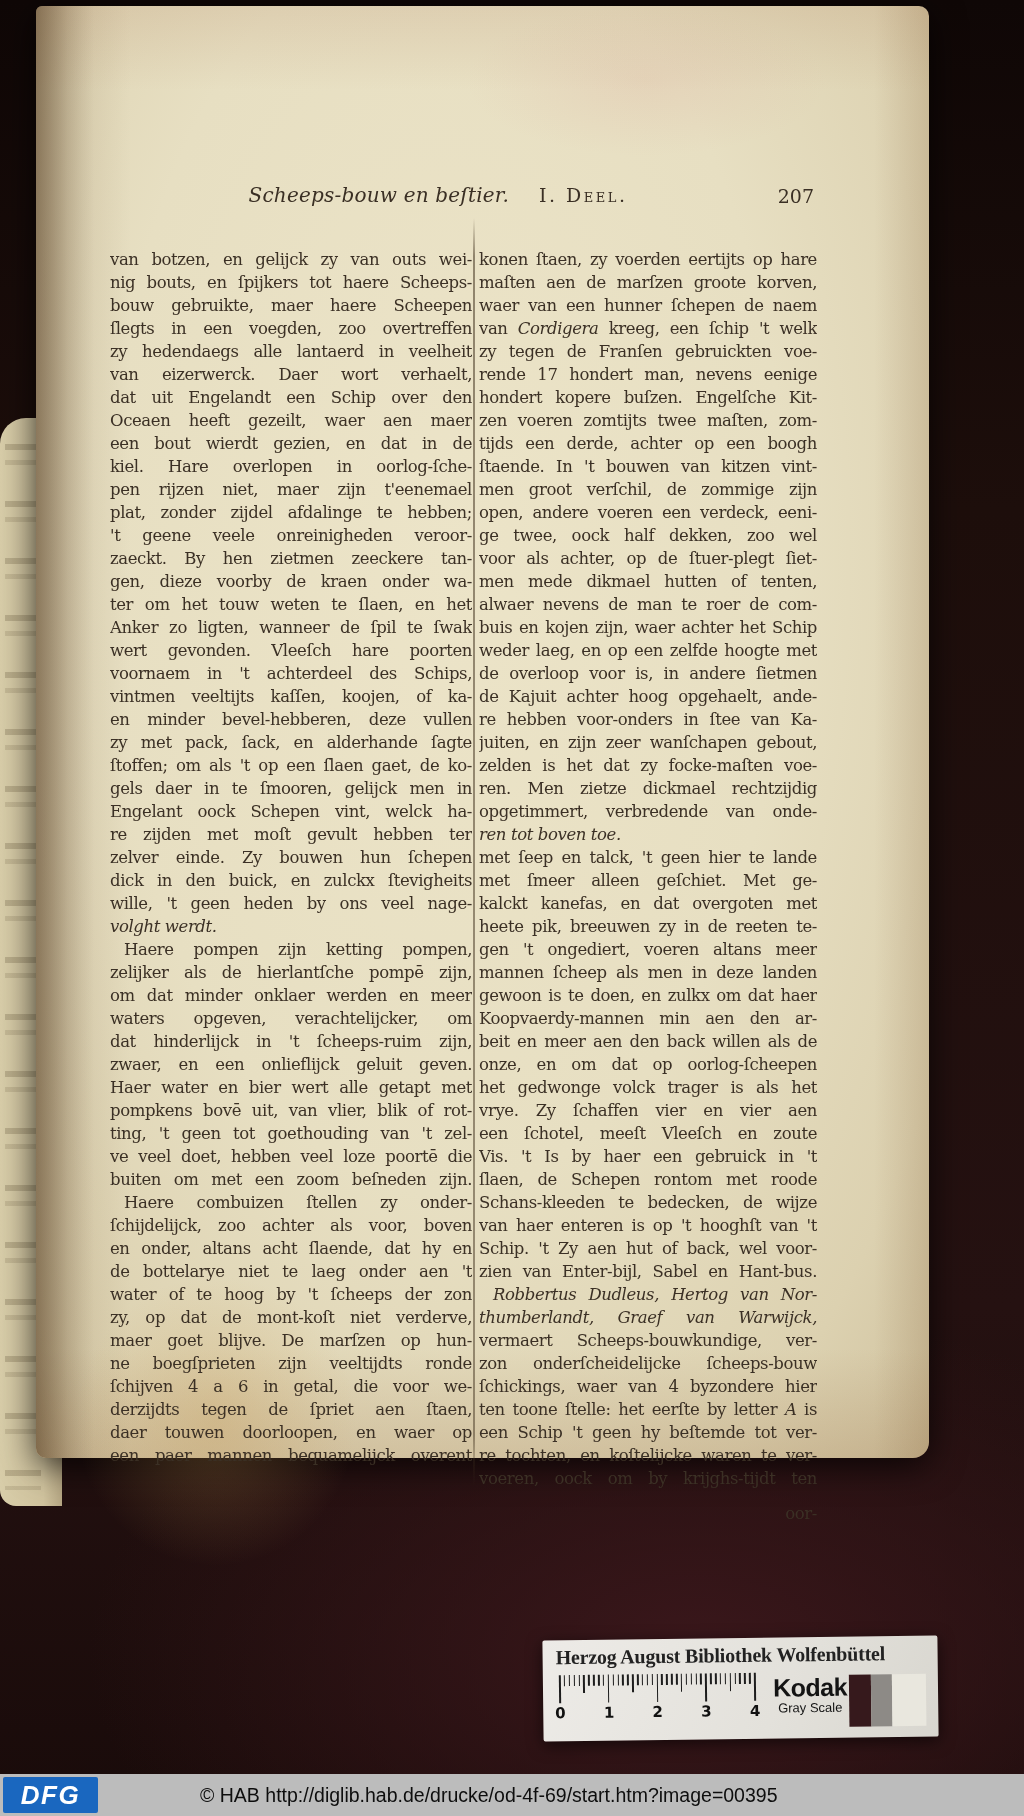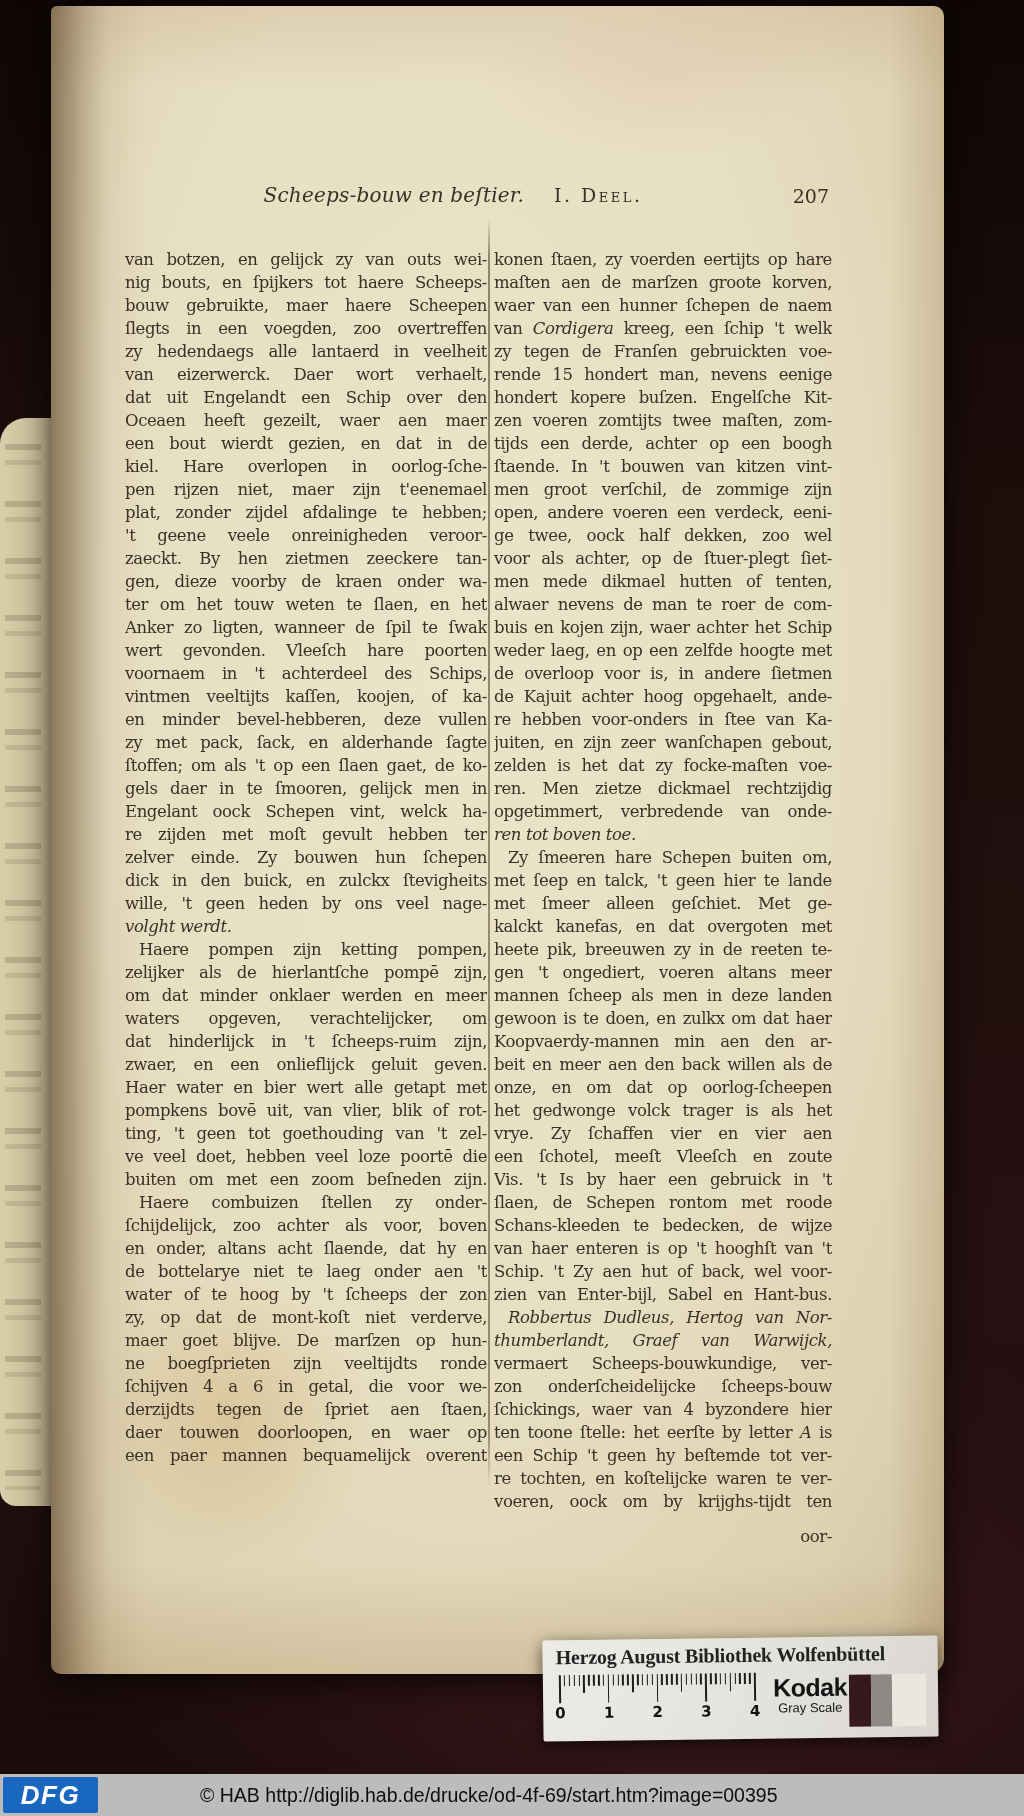--- a/index.html
+++ b/index.html
@@ -16,21 +16,21 @@
     background:linear-gradient(to right,#d8cda9,#d0c39e 70%,#b5a683 100%);
     border-radius:26px 0 0 16px;}
   .edge-marks{position:absolute;left:5px;top:14px;width:36px;height:1058px;opacity:.8;
     background:repeating-linear-gradient(to bottom,
       rgba(122,108,78,0) 0 12px, rgba(122,108,78,.40) 12px 18px,
       rgba(122,108,78,0) 18px 28px, rgba(122,108,78,.26) 28px 33px,
       rgba(122,108,78,0) 33px 57px);
     filter:blur(.7px);}
 
   
-  .page{position:absolute;left:51px;top:6px;width:893px;height:1668px;
+  .page{position:absolute;left:36px;top:6px;width:893px;height:1452px;
     border-radius:6px 10px 16px 10px;
     background:
       linear-gradient(to right, rgba(110,80,45,.30) 0px, rgba(110,80,45,.10) 46px, rgba(110,80,45,0) 95px),
       linear-gradient(to left, rgba(135,100,60,.22) 0px, rgba(135,100,60,0) 55px),
       linear-gradient(to bottom, rgba(170,120,85,.16) 0px, rgba(170,120,85,0) 85px),
       linear-gradient(to top, rgba(150,108,66,.20) 0px, rgba(150,108,66,0) 110px),
       radial-gradient(ellipse at 46% 38%, #ece4c8 0%, #e7dfc2 50%, #dcd1b0 82%, #cfc19e 100%);
     box-shadow:0 8px 34px rgba(0,0,0,.75);}
   .gutter-shadow{position:absolute;left:0;top:0;width:58px;height:100%;
     border-radius:6px 0 0 10px;
@@ -164,42 +164,41 @@
       <div class="tl"><span>derzijdts tegen de ſpriet aen ſtaen,</span></div>
       <div class="tl"><span>daer touwen doorloopen, en waer op</span></div>
       <div class="tl"><span>een paer mannen bequamelijck overent</span></div>
     </div>
   <div class="col col-right">
       <div class="tl"><span>konen ſtaen, zy voerden eertijts op hare</span></div>
       <div class="tl"><span>maſten aen de marſzen groote korven,</span></div>
       <div class="tl"><span>waer van een hunner ſchepen de naem</span></div>
       <div class="tl"><span>van </span><span class="it">Cordigera</span><span> kreeg, een ſchip 't welk</span></div>
       <div class="tl"><span>zy tegen de Franſen gebruickten voe-</span></div>
-      <div class="tl"><span>rende 15 hondert man, nevens eenige</span></div>
+      <div class="tl"><span>rende 17 hondert man, nevens eenige</span></div>
       <div class="tl"><span>hondert kopere buſzen. Engelſche Kit-</span></div>
       <div class="tl"><span>zen voeren zomtijts twee maſten, zom-</span></div>
       <div class="tl"><span>tijds een derde, achter op een boogh</span></div>
       <div class="tl"><span>ſtaende.  In 't bouwen van kitzen vint-</span></div>
       <div class="tl"><span>men groot verſchil, de zommige zijn</span></div>
       <div class="tl"><span>open, andere voeren een verdeck, eeni-</span></div>
       <div class="tl"><span>ge twee, oock half dekken, zoo wel</span></div>
       <div class="tl"><span>voor als achter, op de ſtuer-plegt ſiet-</span></div>
       <div class="tl"><span>men mede dikmael hutten of tenten,</span></div>
       <div class="tl"><span>alwaer nevens de man te roer de com-</span></div>
       <div class="tl"><span>buis en kojen zijn, waer achter het Schip</span></div>
       <div class="tl"><span>weder laeg, en op een zelfde hoogte met</span></div>
       <div class="tl"><span>de overloop voor is, in andere ſietmen</span></div>
       <div class="tl"><span>de Kajuit achter hoog opgehaelt, ande-</span></div>
       <div class="tl"><span>re hebben voor-onders in ſtee van Ka-</span></div>
       <div class="tl"><span>juiten, en zijn zeer wanſchapen gebout,</span></div>
       <div class="tl"><span>zelden is het dat zy focke-maſten voe-</span></div>
       <div class="tl"><span>ren.  Men zietze dickmael rechtzijdig</span></div>
       <div class="tl"><span>opgetimmert, verbredende van onde-</span></div>
       <div class="tl end"><span>ren tot boven toe.</span></div>
-      <div class="tl ind"><span>Zy ſmeeren hare Schepen buiten om,</span></div>
       <div class="tl"><span>met ſeep en talck, 't geen hier te lande</span></div>
       <div class="tl"><span>met ſmeer alleen geſchiet.  Met ge-</span></div>
       <div class="tl"><span>kalckt kanefas, en dat overgoten met</span></div>
       <div class="tl"><span>heete pik, breeuwen zy in de reeten te-</span></div>
       <div class="tl"><span>gen 't ongediert, voeren altans meer</span></div>
       <div class="tl"><span>mannen ſcheep als men in deze landen</span></div>
       <div class="tl"><span>gewoon is te doen, en zulkx om dat haer</span></div>
       <div class="tl"><span>Koopvaerdy-mannen min aen den ar-</span></div>
       <div class="tl"><span>beit en meer aen den back willen als de</span></div>
       <div class="tl"><span>onze, en om dat op oorlog-ſcheepen</span></div>

